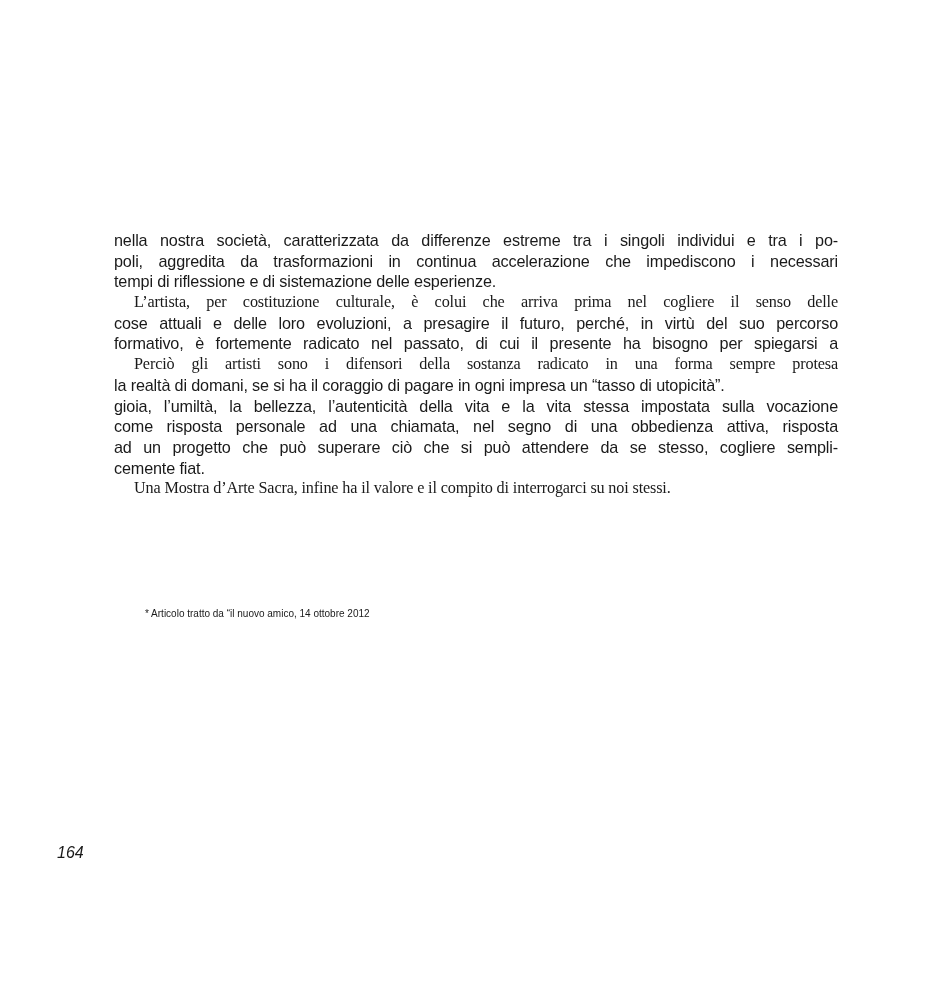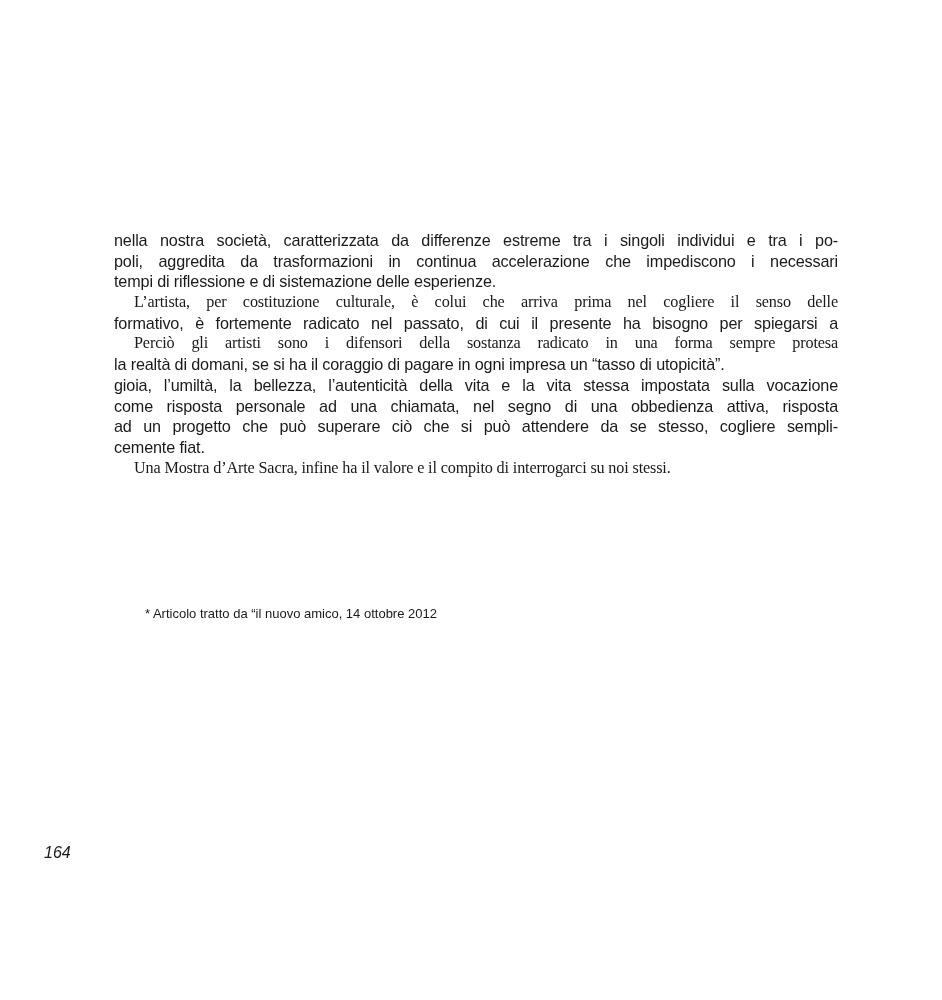--- a/index.html
+++ b/index.html
@@ -45,45 +45,46 @@
     .line.indent {
       padding-left: 20px;
       font-family: Liberation Serif, serif;
     }
     .italic {
     }
     .footnote {
       position: absolute;
       left: 145px;
       top: 607px;
-      font-size: 13px;
+      font-size: 10px;
       line-height: 14px;
       color: #1a1a1a;
       white-space: nowrap;
     }
     .page-number {
       position: absolute;
-      left: 44px;
+      left: 57px;
       top: 844px;
       font-size: 16px;
       font-style: italic;
       color: #1a1a1a;
     }
   </style>
 </head>
 <body>
 
 <div class="page">
   <div class="body-text">
 
     <span class="line">nella nostra società, caratterizzata da differenze estreme tra i singoli individui e tra i po-</span>
     <span class="line">poli, aggredita da trasformazioni in continua accelerazione che impediscono i necessari</span>
     <span class="line last">tempi di riflessione e di sistemazione delle esperienze.</span>
 
     <span class="line indent">L’artista, per costituzione culturale, è colui che arriva prima nel cogliere il senso delle</span>
+    <span class="line">cose attuali e delle loro evoluzioni, a presagire il futuro, perché, in virtù del suo percorso</span>
     <span class="line">formativo, è fortemente radicato nel passato, di cui il presente ha bisogno per spiegarsi a</span>
 
     <span class="line indent">Perciò gli artisti sono i difensori della sostanza radicato in una forma sempre protesa</span>
     <span class="line last">la realtà di domani, se si ha il coraggio di pagare in ogni impresa un “tasso di utopicità”.</span>
 
     <span class="line">gioia, l’umiltà, la bellezza, l’autenticità della vita e la vita stessa impostata sulla vocazione</span>
     <span class="line">come risposta personale ad una chiamata,  nel segno di una obbedienza attiva, risposta</span>
     <span class="line">ad un progetto che può superare ciò che si può attendere da se stesso, cogliere sempli-</span>
     <span class="line last"><span>cemente </span><span class="italic">fiat</span><span>.</span></span>
 

